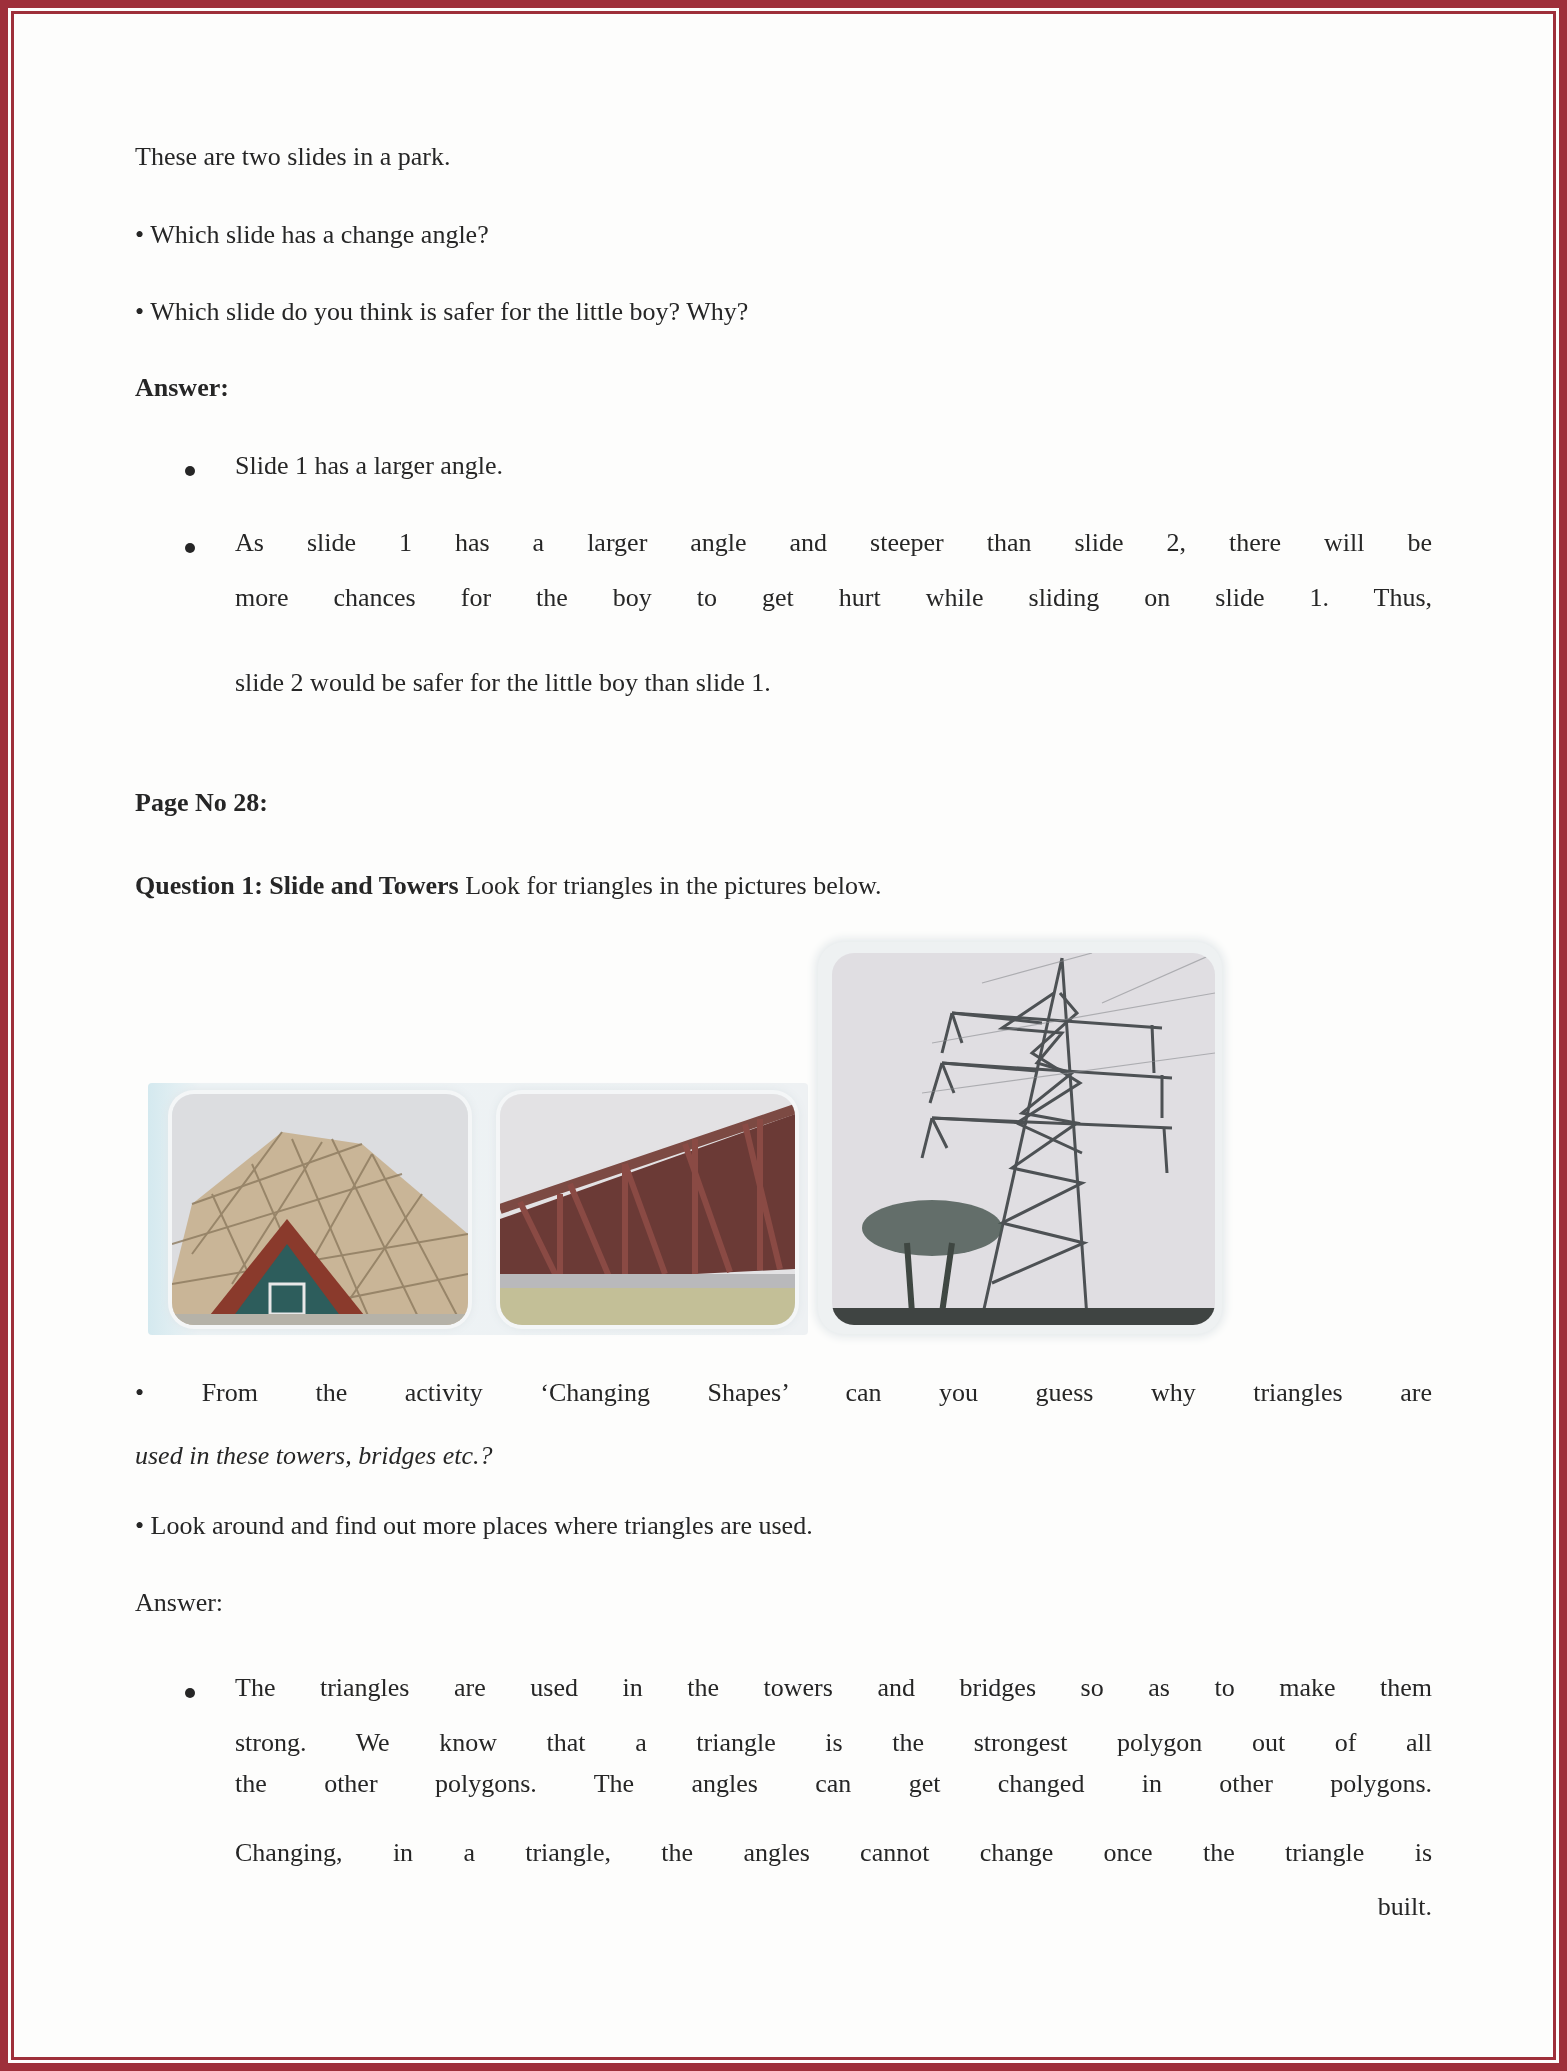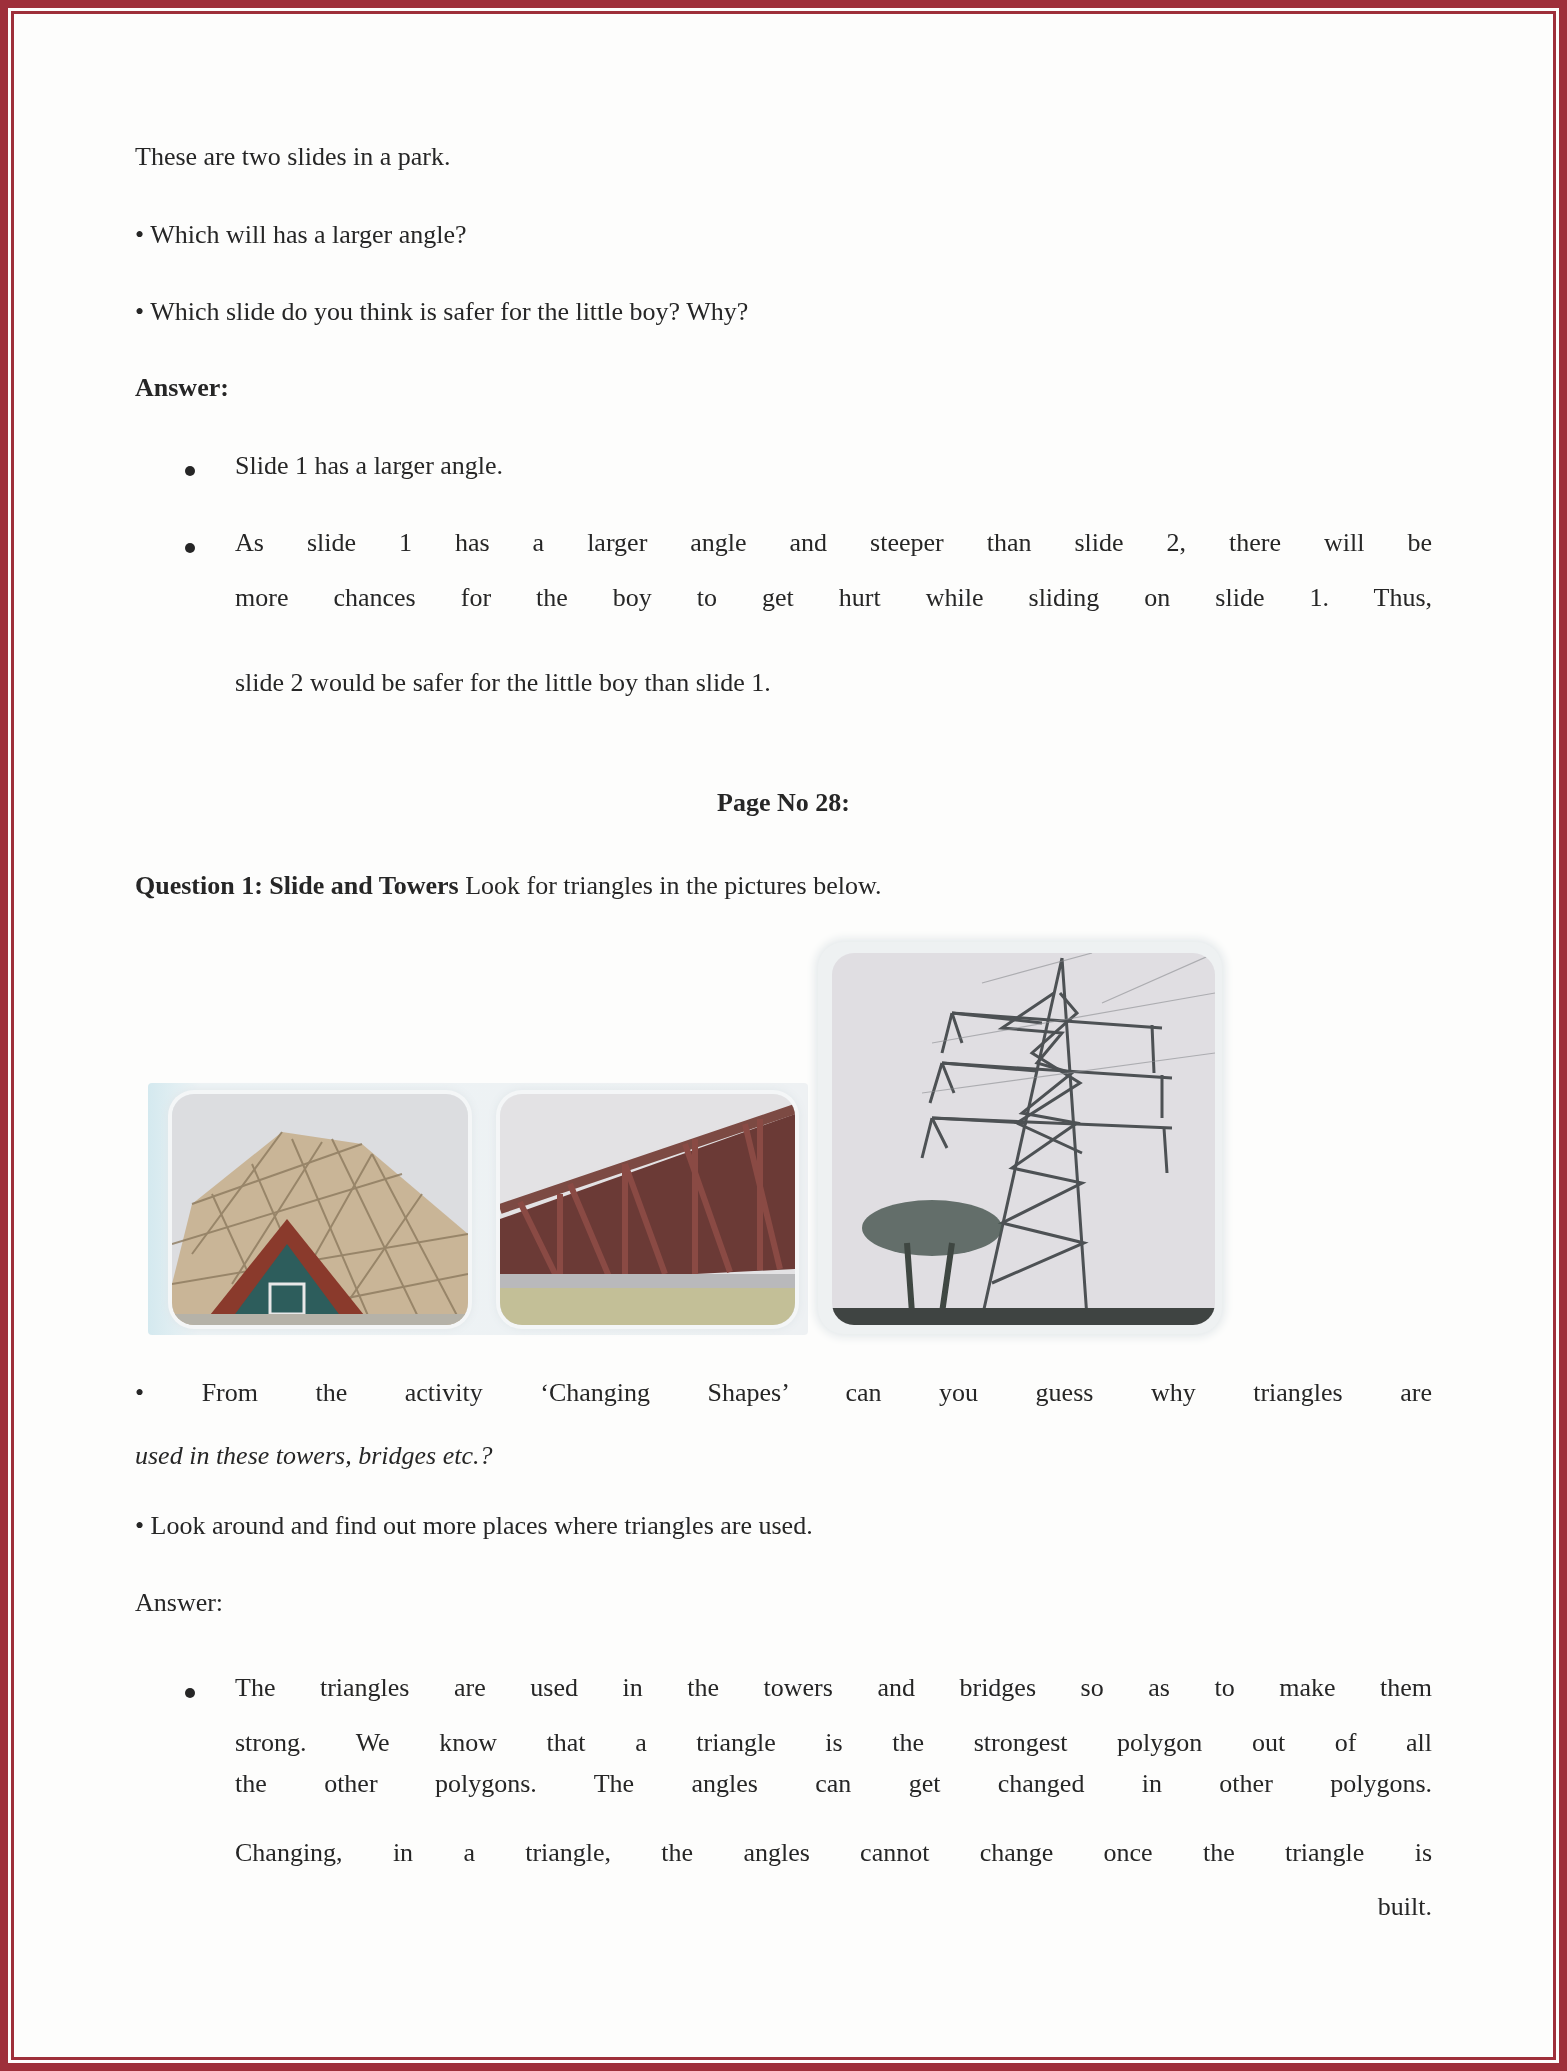--- a/index.html
+++ b/index.html
@@ -16,21 +16,21 @@
   .inner-frame {
     position: absolute; left: 3px; top: 3px; right: 3px; bottom: 3px;
     border: 3px solid #9e2f3a;
   }
   .line {
     position: absolute; left: 135px; width: 1297px;
     font-size: 26px; line-height: 1; white-space: nowrap;
   }
   .justify { text-align: justify; text-align-last: justify; white-space: normal; }
   .bold { font-weight: bold; }
-  .center { text-align: center; }
+  .center { }
   .bullet-dot {
     position: absolute; left: 185px; width: 10px; height: 10px; border-radius: 50%;
     background: #262626;
   }
   .sub { left: 235px; width: 1197px; }
   .photo-strip {
     position: absolute; left: 148px; top: 1083px; width: 660px; height: 252px;
     background: linear-gradient(90deg, #d4e9ef 0%, #edf3f5 8%, #eef1f3 100%);
     border-radius: 4px;
   }
@@ -46,21 +46,21 @@
   svg { display: block; }
 </style>
 </head>
 <body>
 
 <div class="page">
   <div class="inner-frame"></div>
 </div>
 
 <div class="line" style="top:144px;">These are two slides in a park.</div>
-<div class="line" style="top:222px;">• Which will has a larger angle?</div>
+<div class="line" style="top:222px;">• Which slide has a change angle?</div>
 <div class="line" style="top:299px;">• Which slide do you think is safer for the little boy? Why?</div>
 <div class="line bold" style="top:375px;">Answer:</div>
 
 <div class="bullet-dot" style="top:466px;"></div>
 <div class="line sub" style="top:453px;">Slide 1 has a larger angle.</div>
 
 <div class="bullet-dot" style="top:543px;"></div>
 <div class="line sub justify" style="top:530px;">As slide 1 has a larger angle and steeper than slide 2, there will be</div>
 <div class="line sub justify" style="top:585px;">more chances for the boy to get hurt while sliding on slide 1. Thus,</div>
 <div class="line sub" style="top:640px;margin-top:30px;">slide 2 would be safer for the little boy than slide 1.</div>

